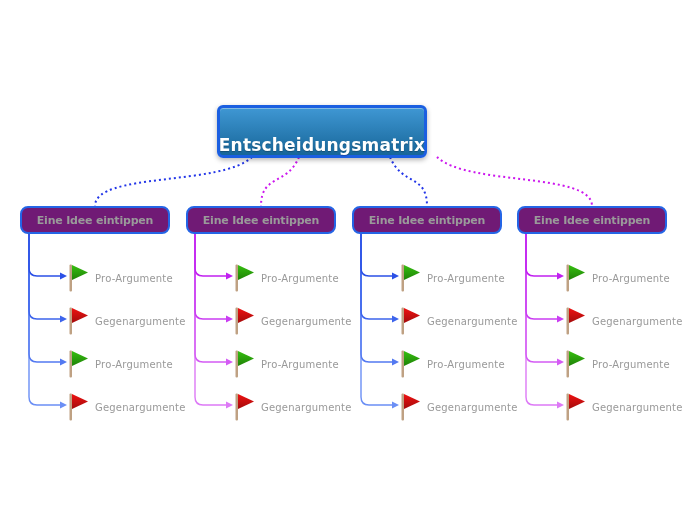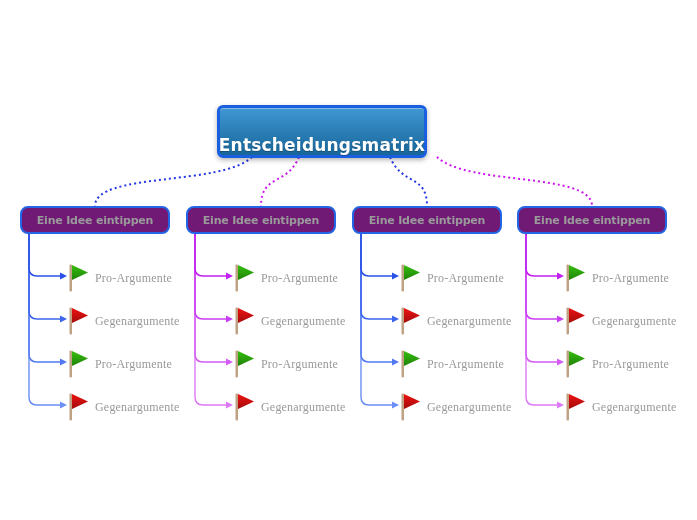--- a/index.html
+++ b/index.html
@@ -68,26 +68,25 @@
   .item {
     position: absolute;
     width: 120px; height: 28px;
     z-index: 3;
     cursor: pointer;
   }
   .item svg { position: absolute; left: 0; top: 0; }
   .item-label {
     position: absolute;
     left: 27px; top: 9px;
-    font-size: 12px;
+    font-size: 10px;
     line-height: 11px;
     color: var(--item-text, #999999);
     letter-spacing: 0.2px;
     white-space: nowrap;
-    font-family: Liberation Serif, serif;
   }
 </style>
 </head>
 <body>
 
 <div id="canvas">
 
   <svg id="connector-svg" viewBox="0 0 697 520" xmlns="http://www.w3.org/2000/svg">
     <defs>
       <linearGradient id="fgGreen" x1="0" y1="0" x2="0" y2="1">

